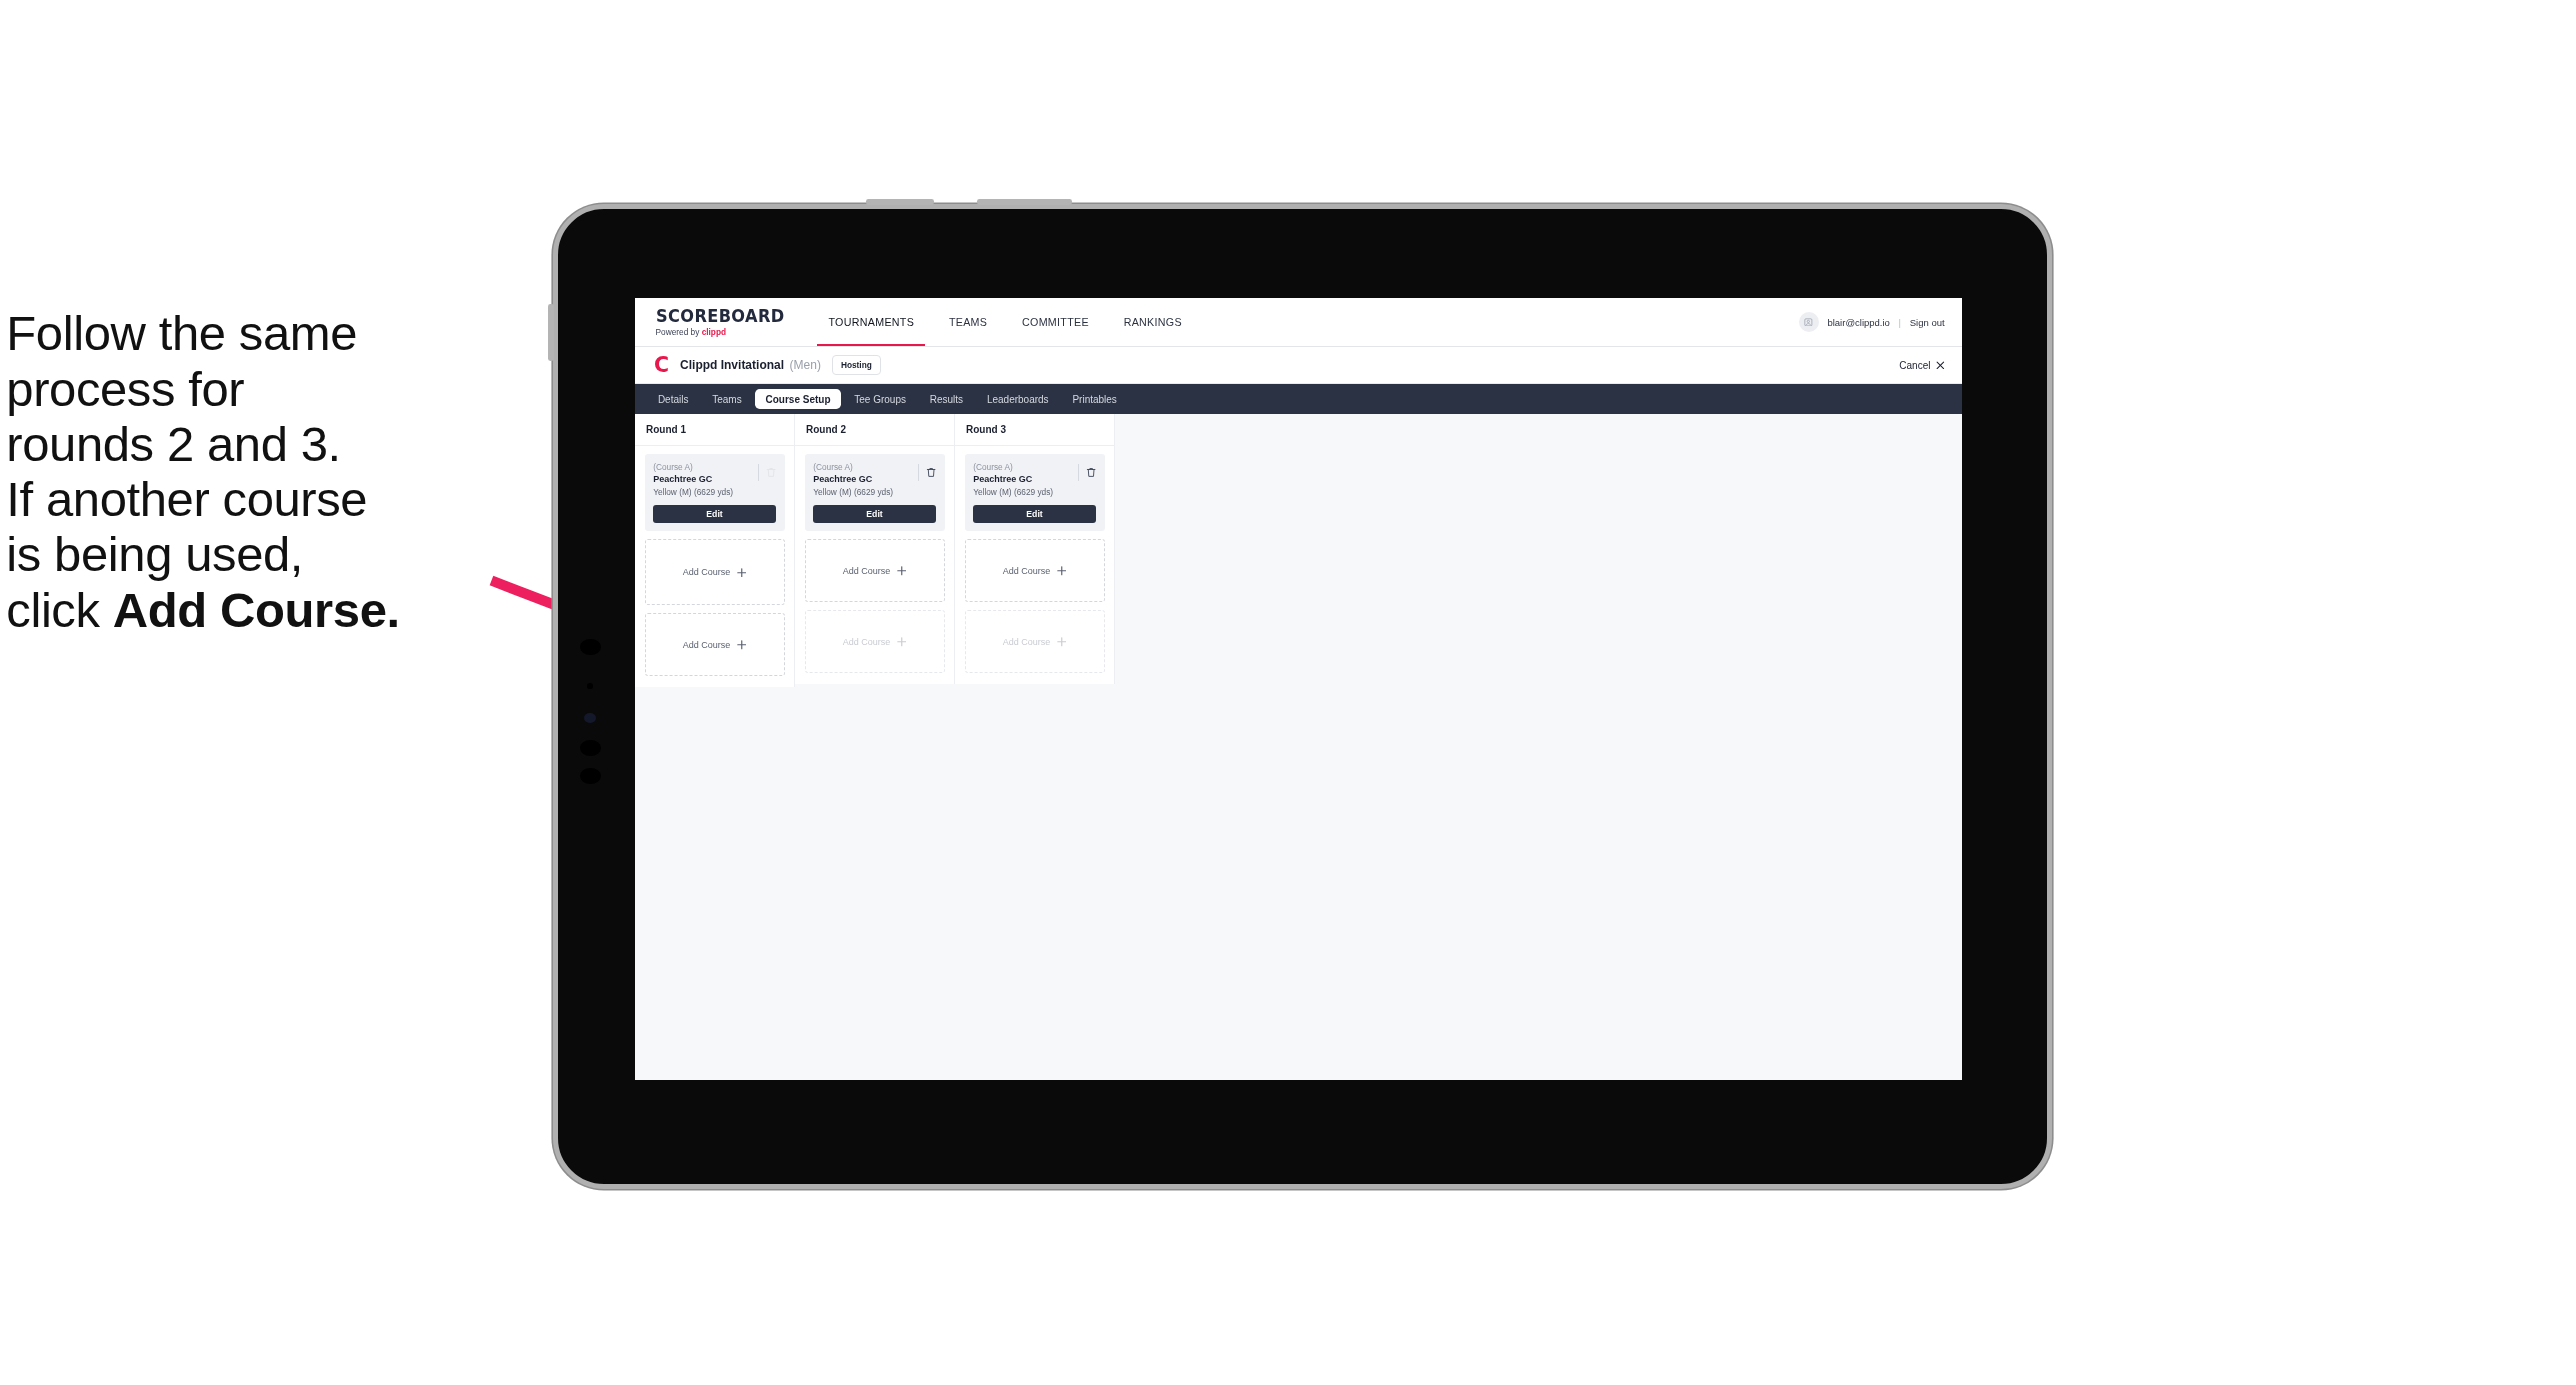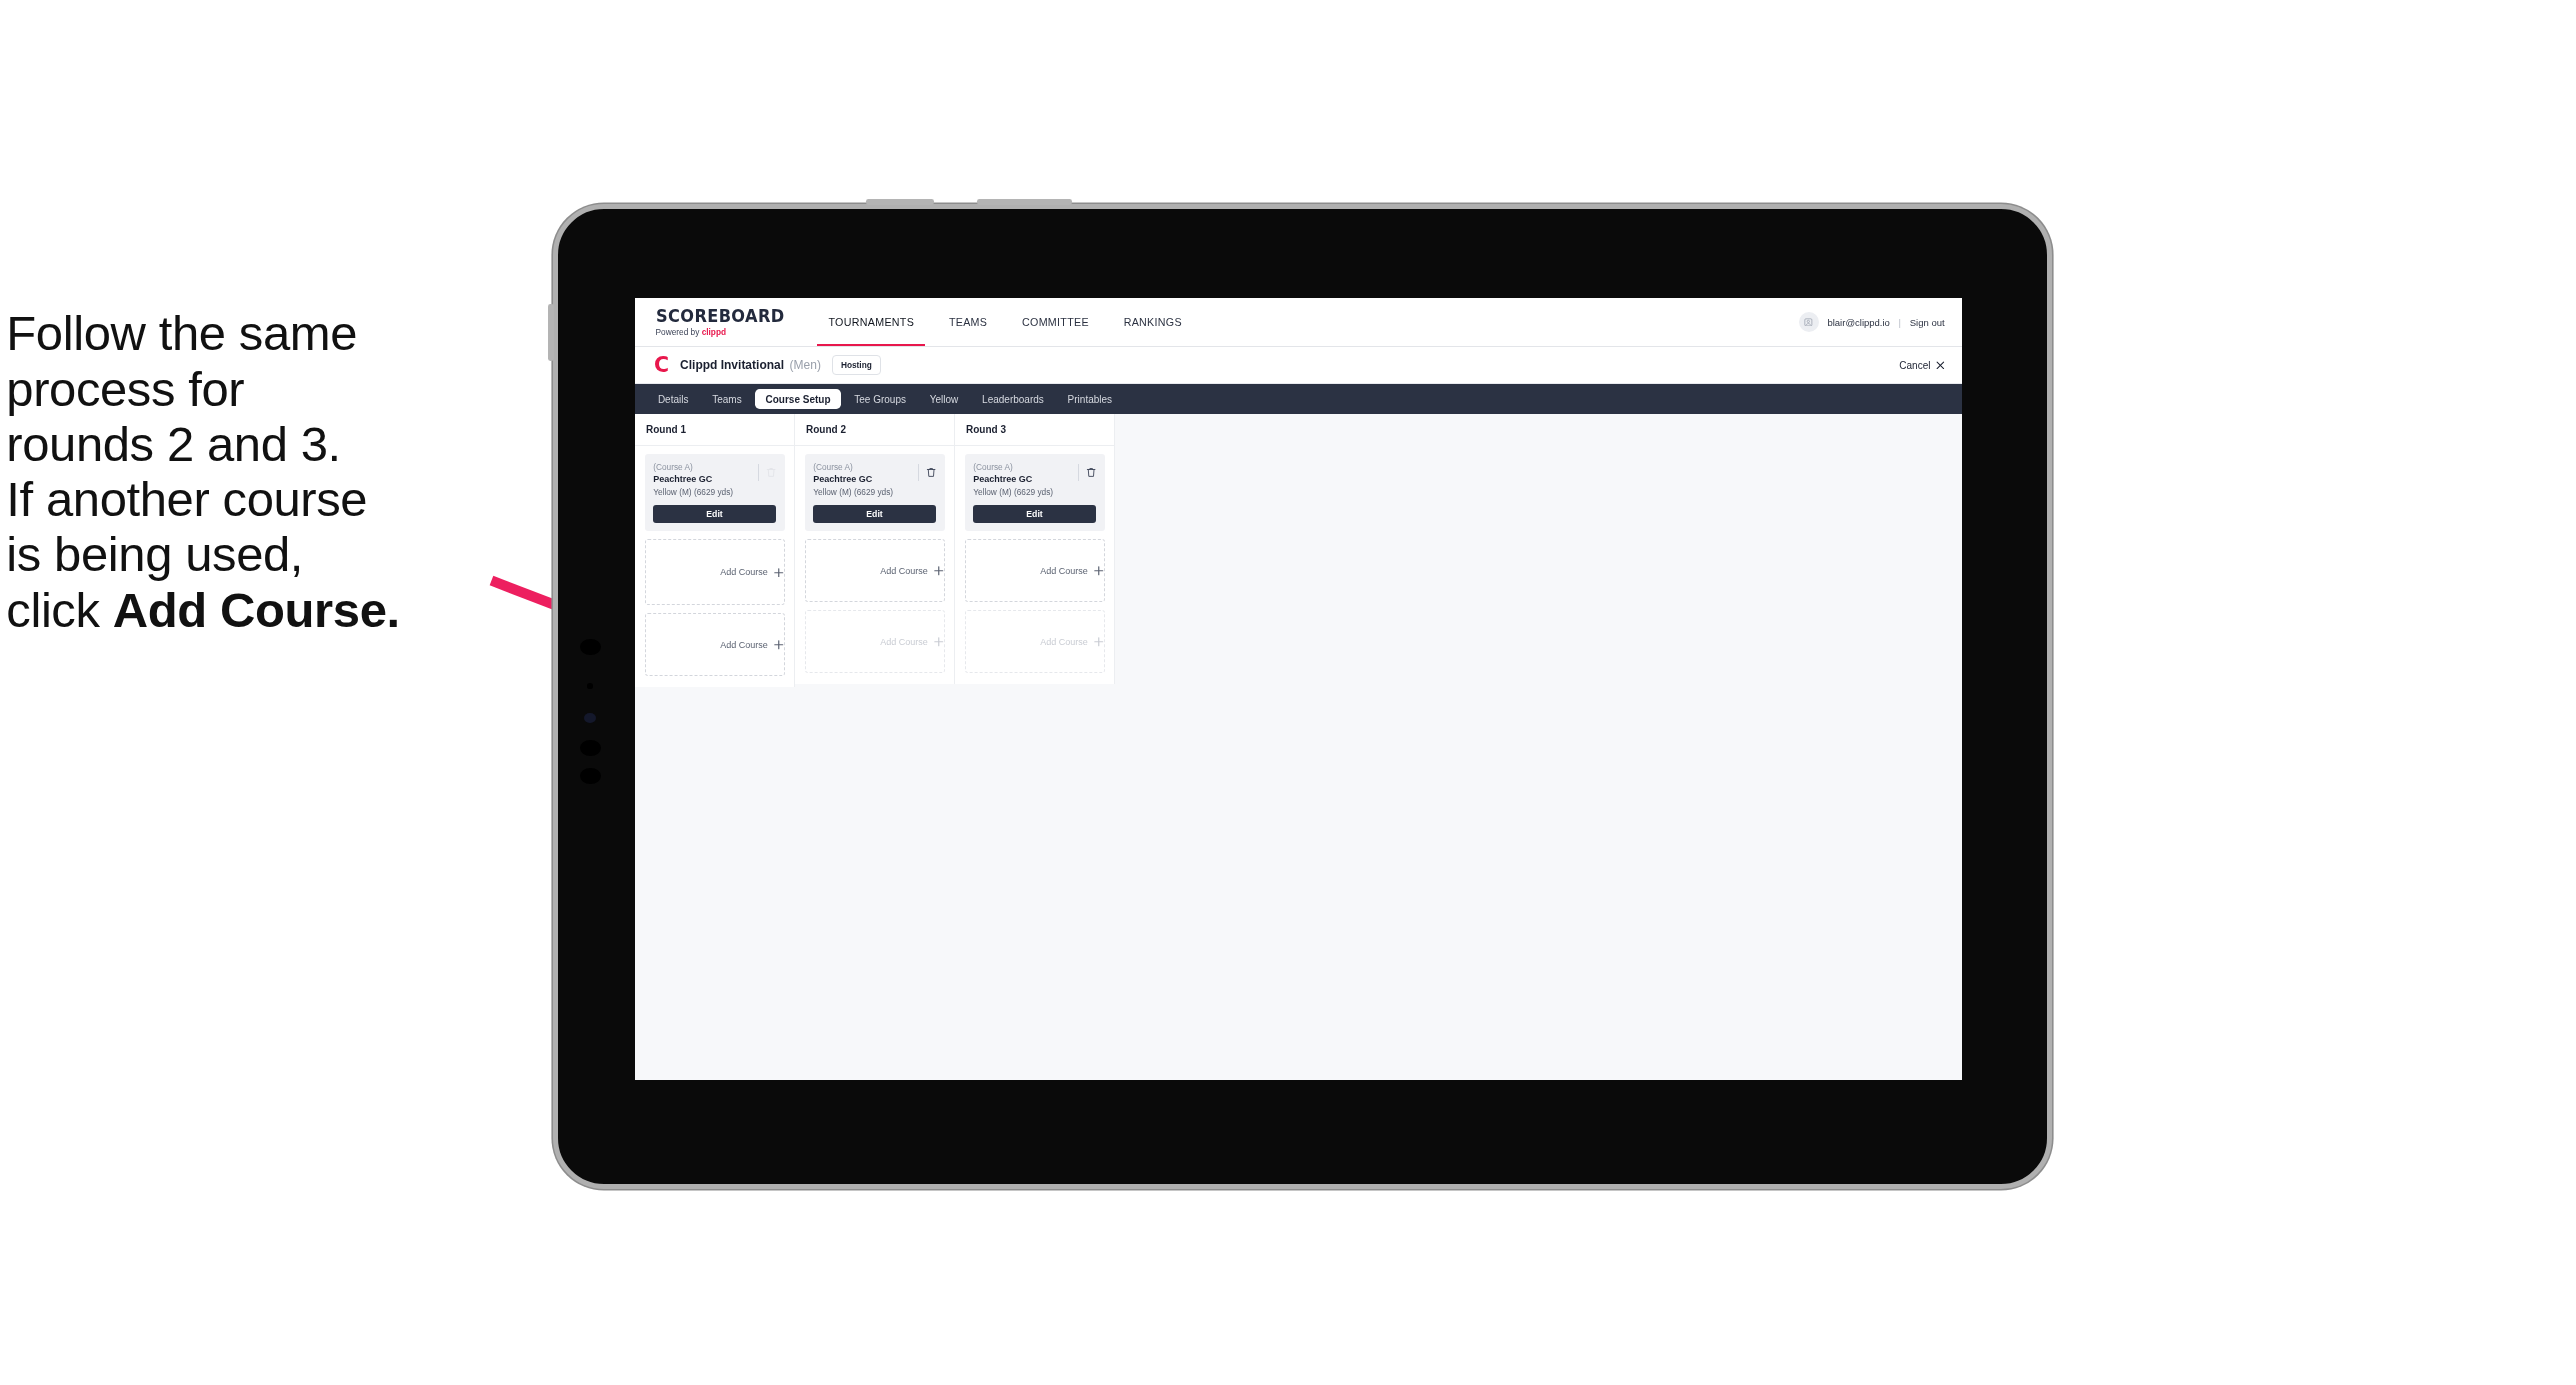--- a/index.html
+++ b/index.html
@@ -153,21 +153,21 @@
   .vdiv { width: 0.8px; height: 17.4px; background: #d6d9e0; }
   .trash-icon { width: 10.3px; height: 11px; display:block; }
   .btn-edit {
     margin-top: 7.1px; height: 17.4px; background: #2b3243; color: #ffffff;
     border-radius: 3px; display: flex; align-items: center; justify-content: center;
     font-size: 8.7px; font-weight: 700; cursor: pointer;
   }
 
   .add-slot {
     border: 0.8px dashed #d3d6dc; border-radius: 3.2px; background: #ffffff;
-    height: 63px; display: flex; align-items: center; justify-content: flex-end;
+    height: 63px; display: flex; align-items: center; justify-content: center;
     gap: 6.3px; font-size: 9px; color: #5b6271; cursor: pointer;
   }
   .add-slot.dim { color: #c9ccd3; border-color: #e6e8ec; }
   .add-slot.dim .plus-icon { stroke: #c9ccd3; }
   .plus-icon { stroke: #5b6271; }
 
   
   #col-1 .round-body { gap: 8px; }
   #col-1 .add-slot { height: 63px; }
   #col-1 .add-slot:nth-of-type(2) { height: 66px; }
@@ -246,21 +246,21 @@
               <line x1="10.5" y1="1.5" x2="1.5" y2="10.5"></line>
           </svg>
         </div>
       </div>
 
       <div id="tabbar">
         <div class="tab"><span>Details</span></div>
         <div class="tab"><span>Teams</span></div>
         <div class="tab active"><span>Course Setup</span></div>
         <div class="tab"><span>Tee Groups</span></div>
-        <div class="tab"><span>Yellow</span></div>
+        <div class="tab"><span>Results</span></div>
         <div class="tab"><span>Leaderboards</span></div>
         <div class="tab"><span>Printables</span></div>
       </div>
 
       <div id="board">
 
         <div class="round-col" id="col-1">
           <div class="round-head">Round 1</div>
           <div class="round-body">
             <div class="course-card">

